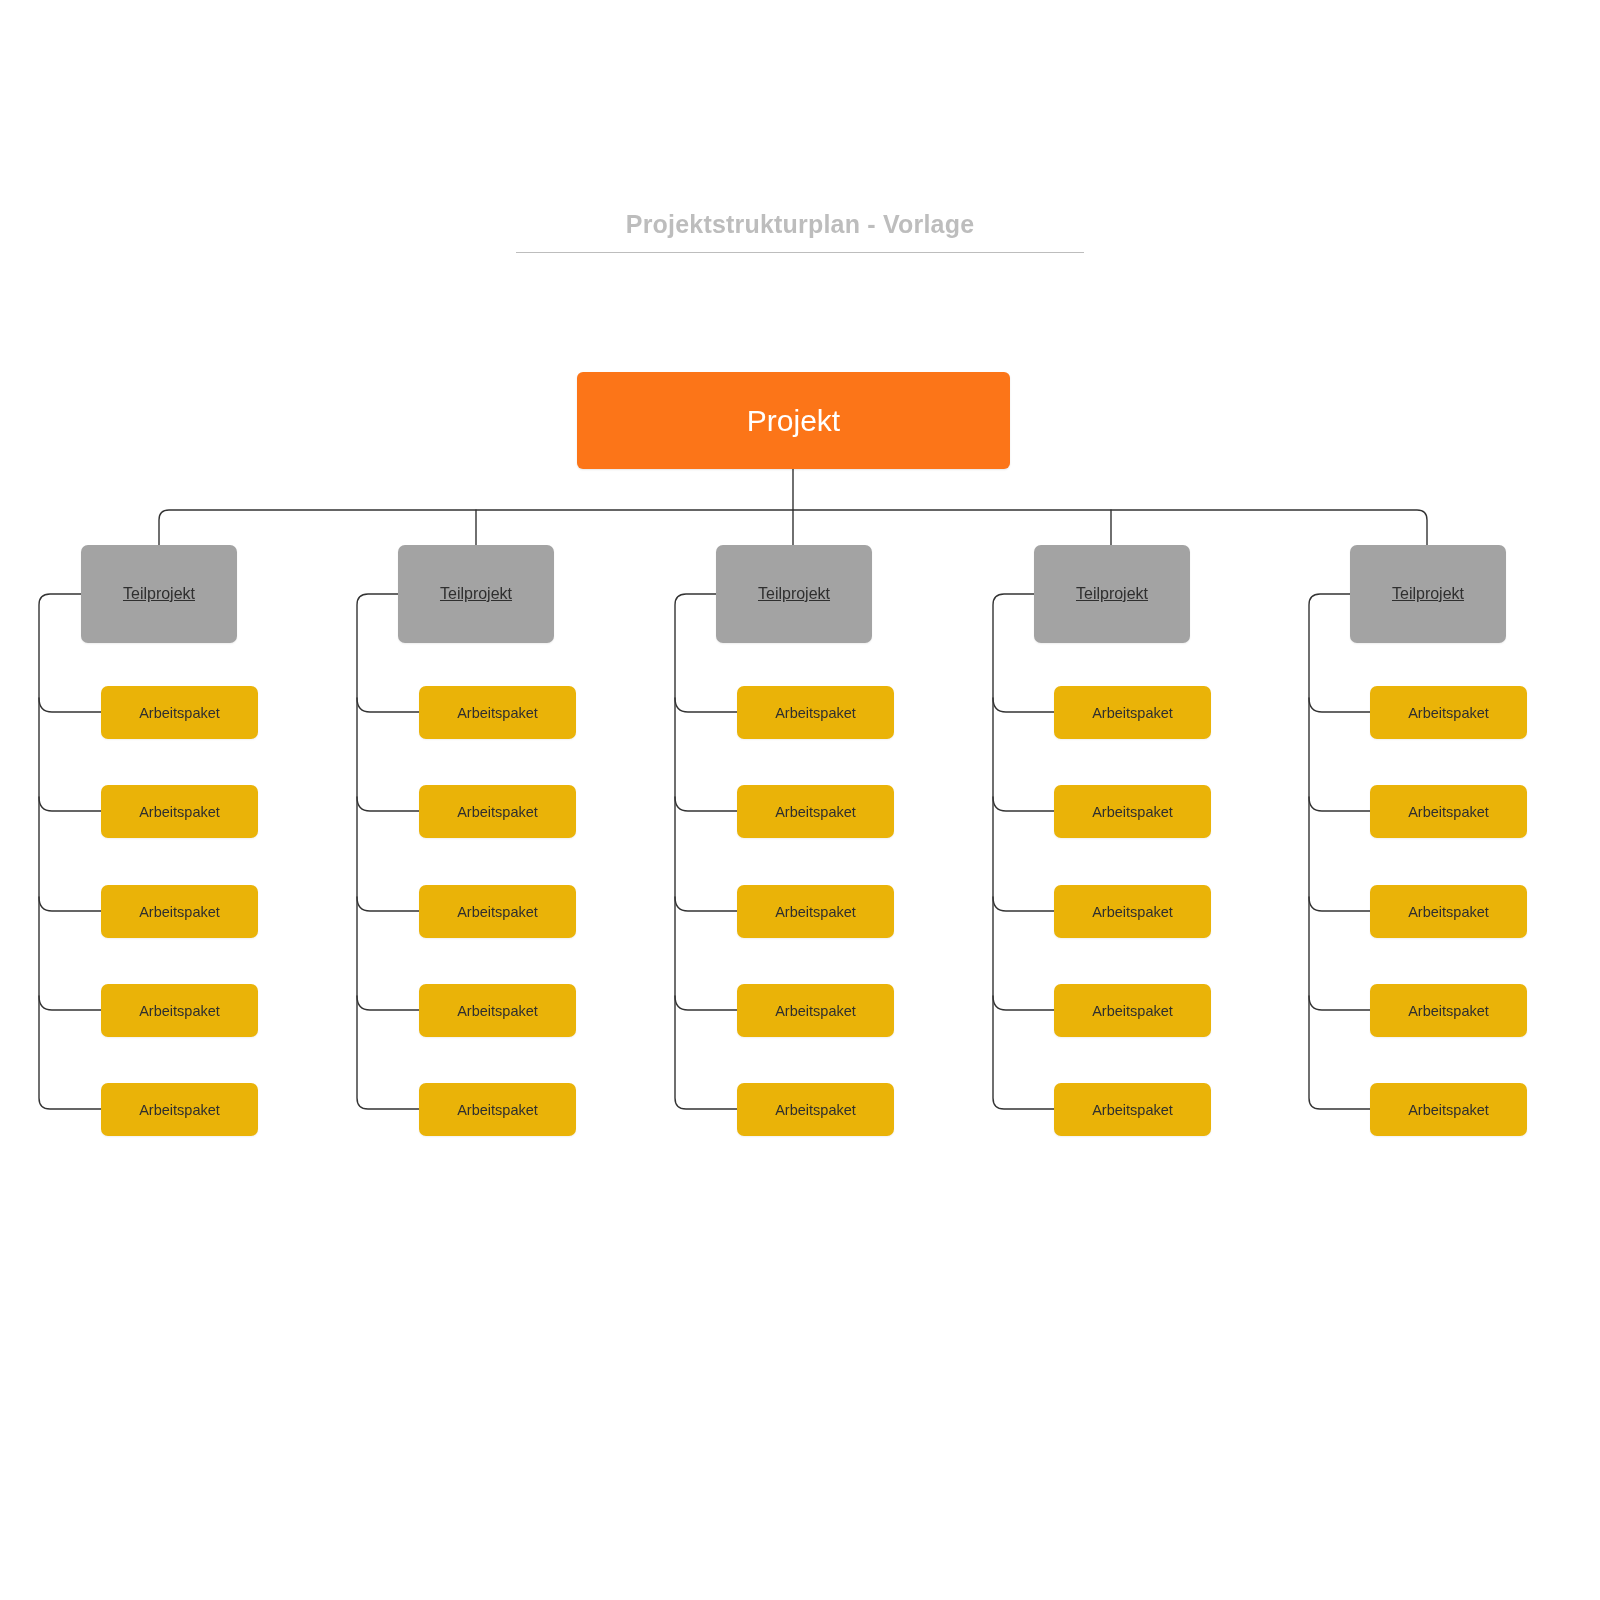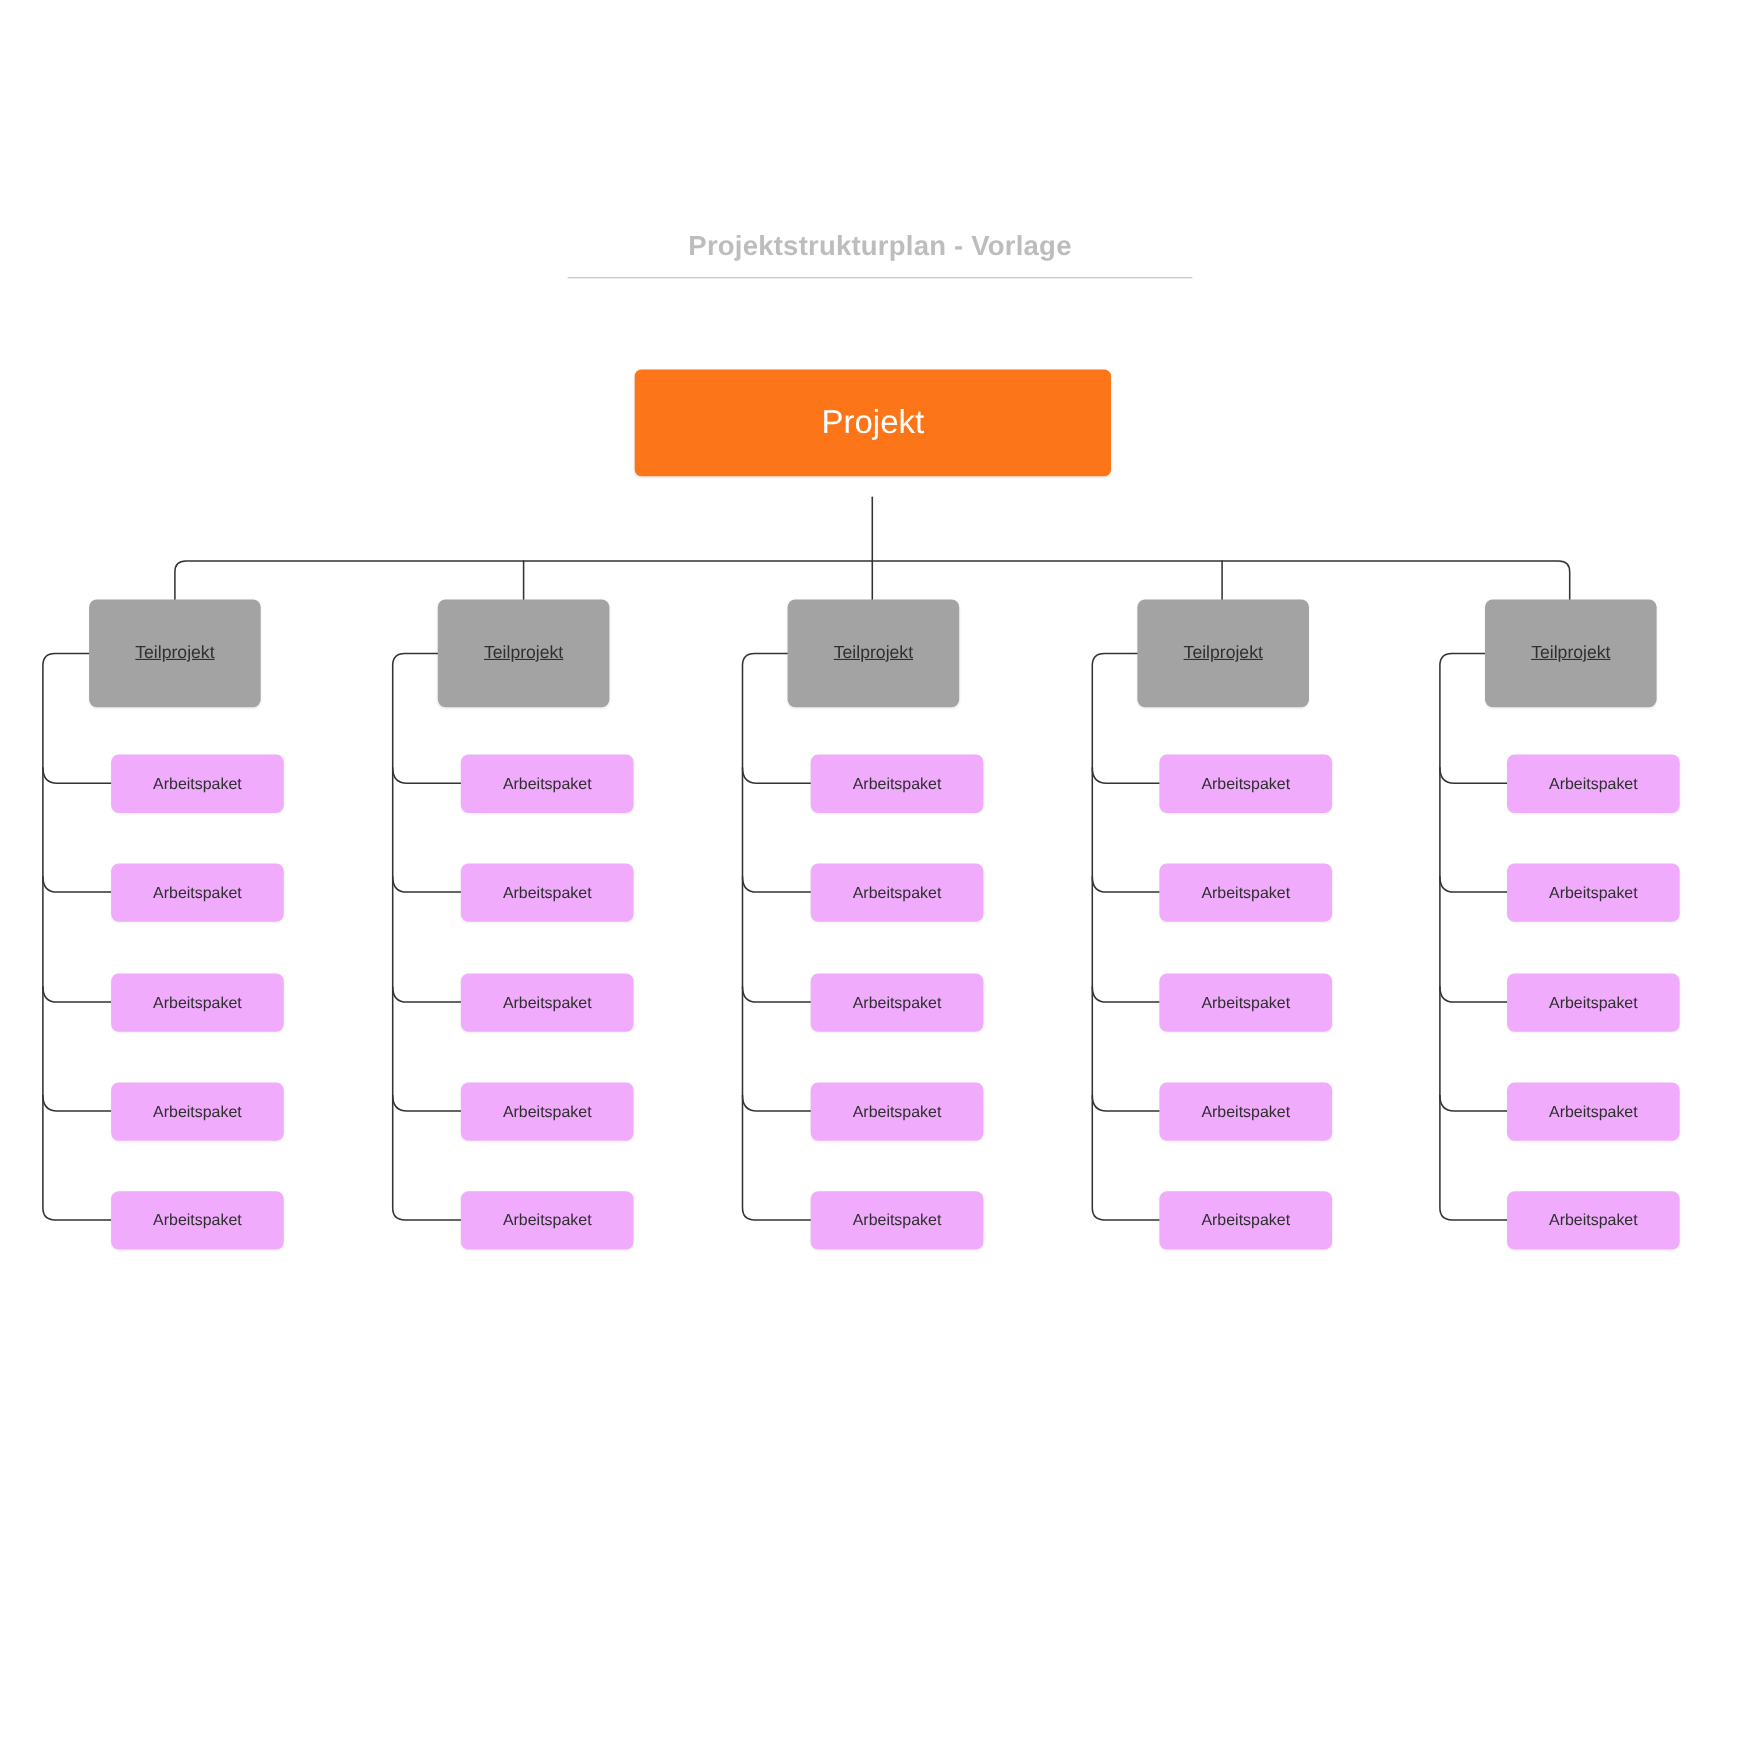--- a/index.html
+++ b/index.html
@@ -93,21 +93,21 @@
   }
   .node-sub {
     background: #a3a3a3;
     color: #2f2f2f;
     font-size: 16px;
     border-radius: 7px;
     box-shadow: 0 1px 2px rgba(0,0,0,0.07);
     text-decoration: underline;
   }
   .node-pkg {
-    background: #f0abfc;
+    background: #eab308;
     color: #2f2f2f;
     font-size: 14.5px;
     border-radius: 7px;
     box-shadow: 0 1px 2px rgba(0,0,0,0.06);
   }
 </style>
 </head>
 <body>
 
 <div class="doc-header">
@@ -151,21 +151,21 @@
       <path d="M993,996 Q993,1010 1006,1010 L1054,1010"></path>
 
       <path d="M1350,594 L1320,594 Q1309,594 1309,605 L1309,1098 Q1309,1109 1320,1109 L1370,1109"></path>
       <path d="M1309,698 Q1309,712 1322,712 L1370,712"></path>
       <path d="M1309,797 Q1309,811 1322,811 L1370,811"></path>
       <path d="M1309,897 Q1309,911 1322,911 L1370,911"></path>
       <path d="M1309,996 Q1309,1010 1322,1010 L1370,1010"></path>
     </g>
   </svg>
 
-  <div class="node node-root" style="left:577px; top:336px; width:433px; height:97px;">
+  <div class="node node-root" style="left:577px; top:372px; width:433px; height:97px;">
     <span>Projekt</span>
   </div>
 
   <div class="node node-sub" style="left:81px; top:545px; width:156px; height:98px;">
     <span>Teilprojekt</span>
   </div>
   <div class="node node-sub" style="left:398px; top:545px; width:156px; height:98px;">
     <span>Teilprojekt</span>
   </div>
   <div class="node node-sub" style="left:716px; top:545px; width:156px; height:98px;">

